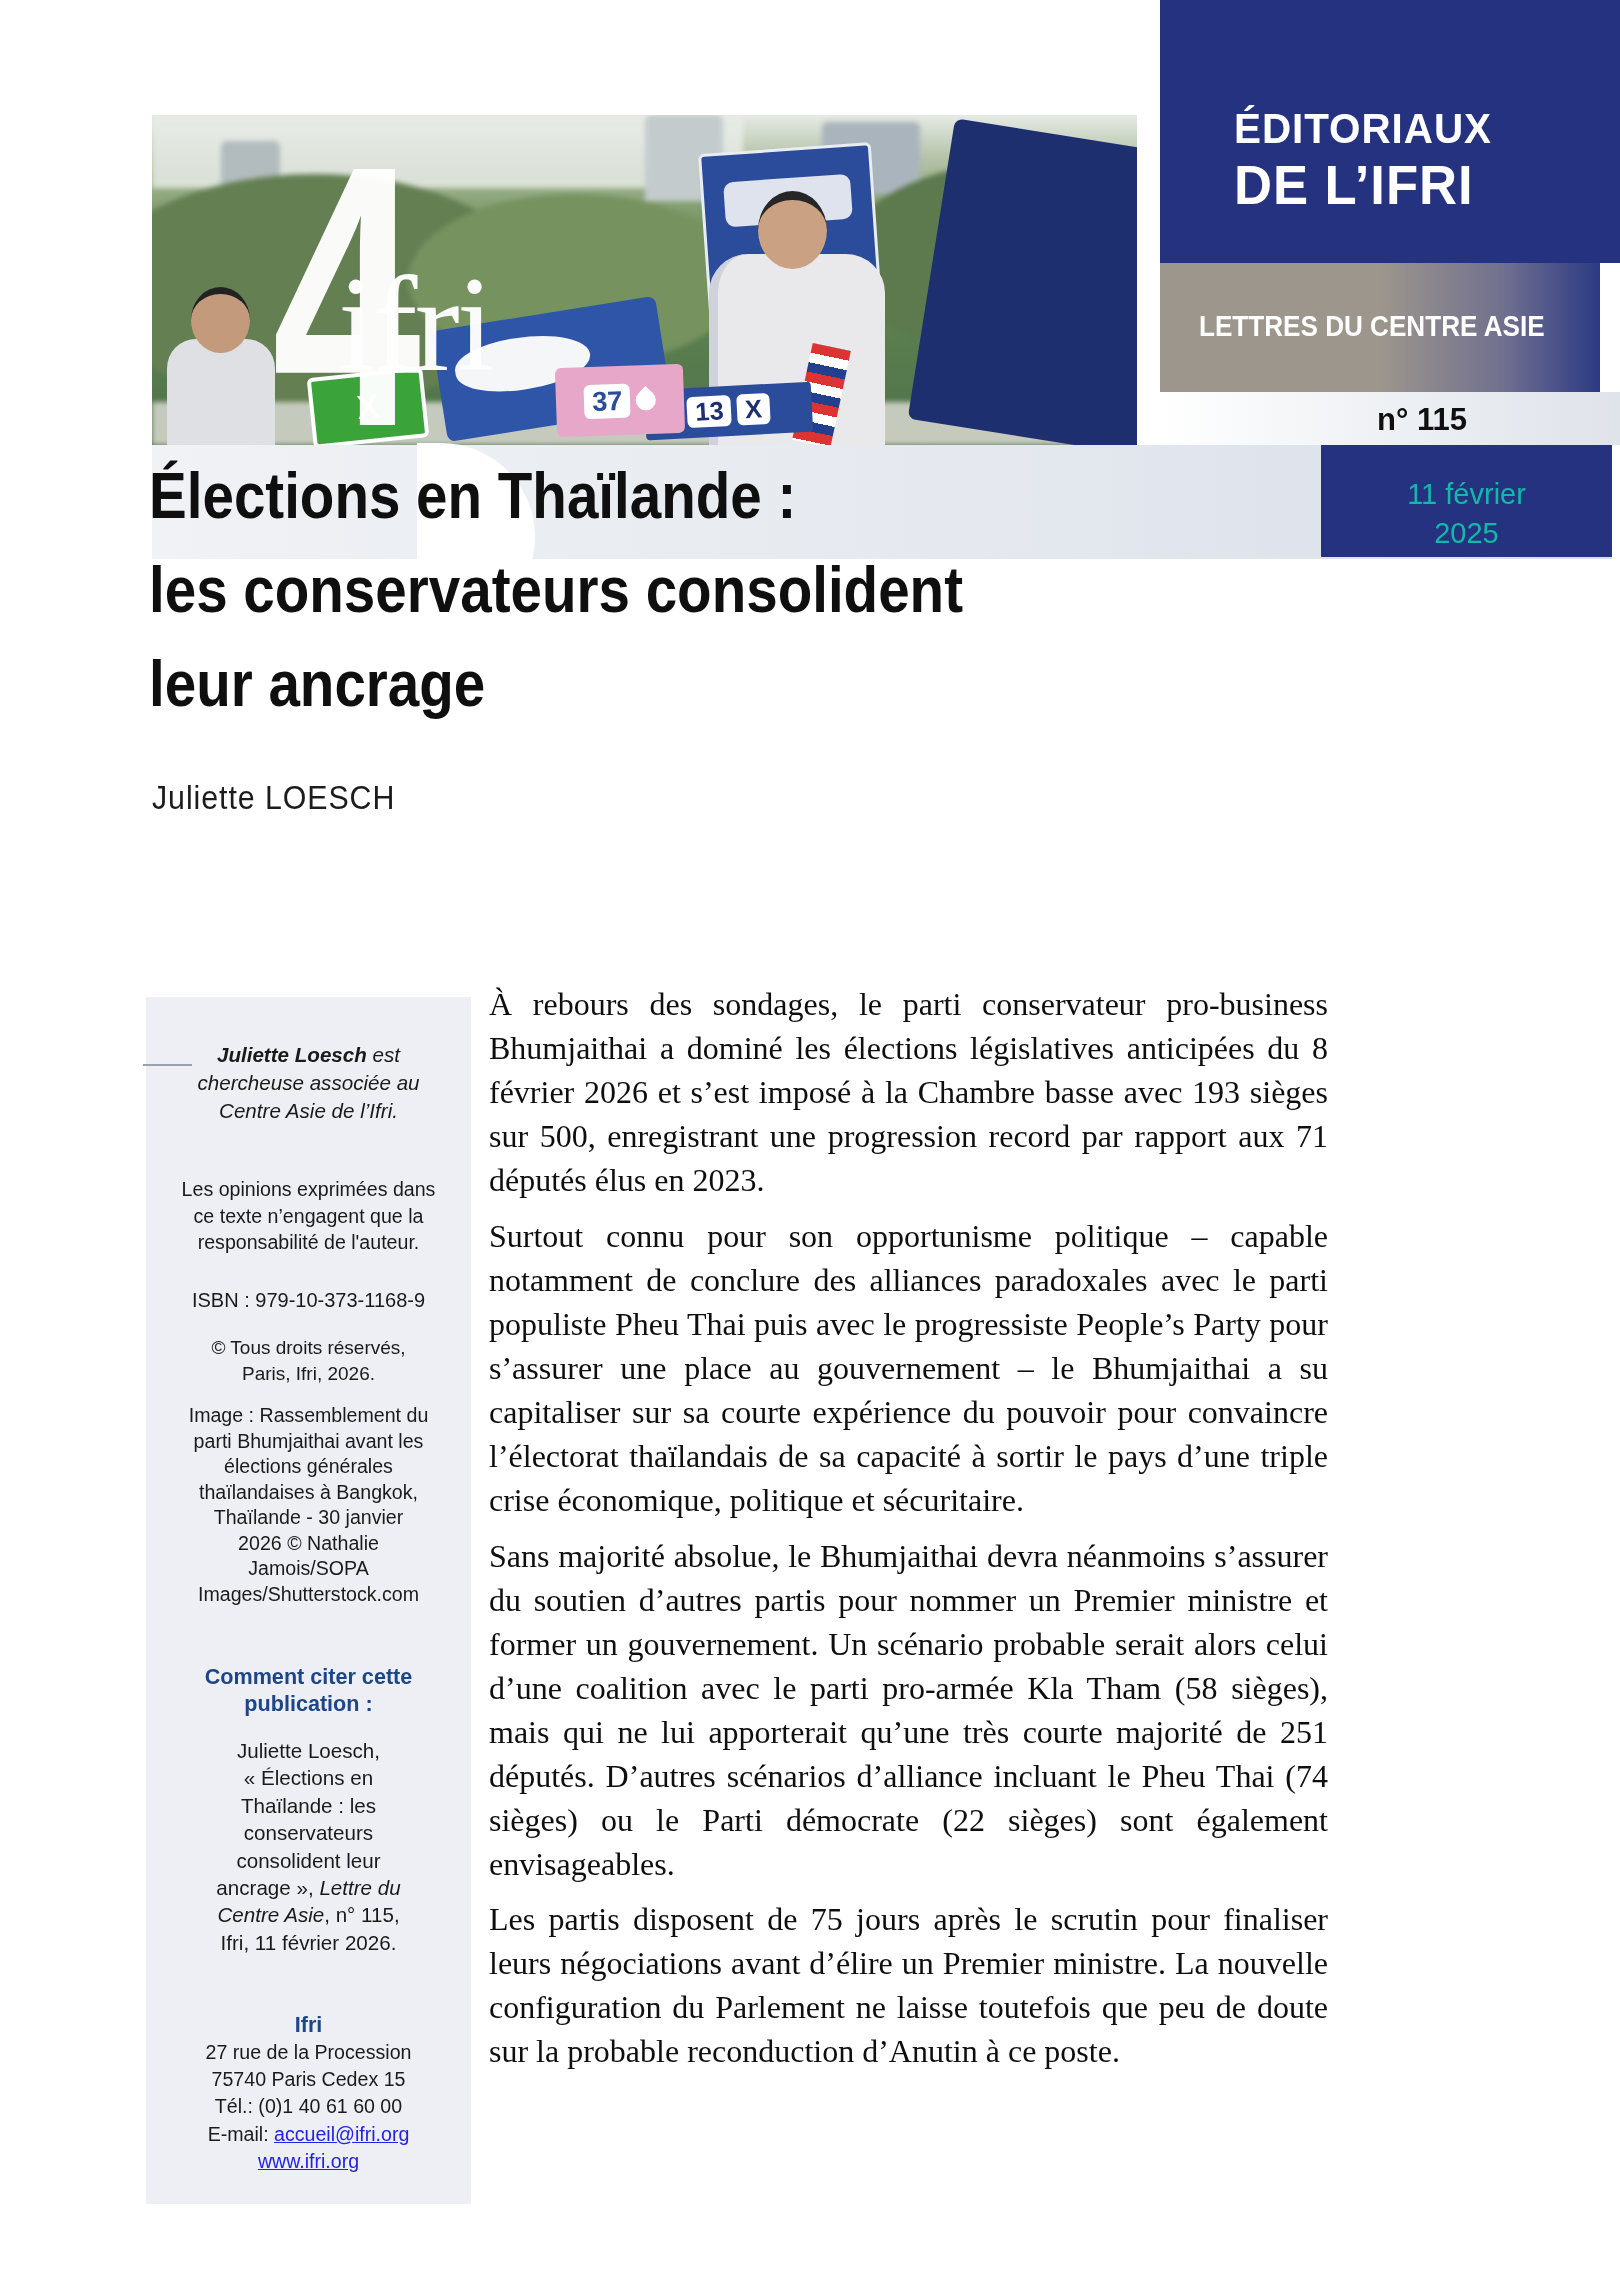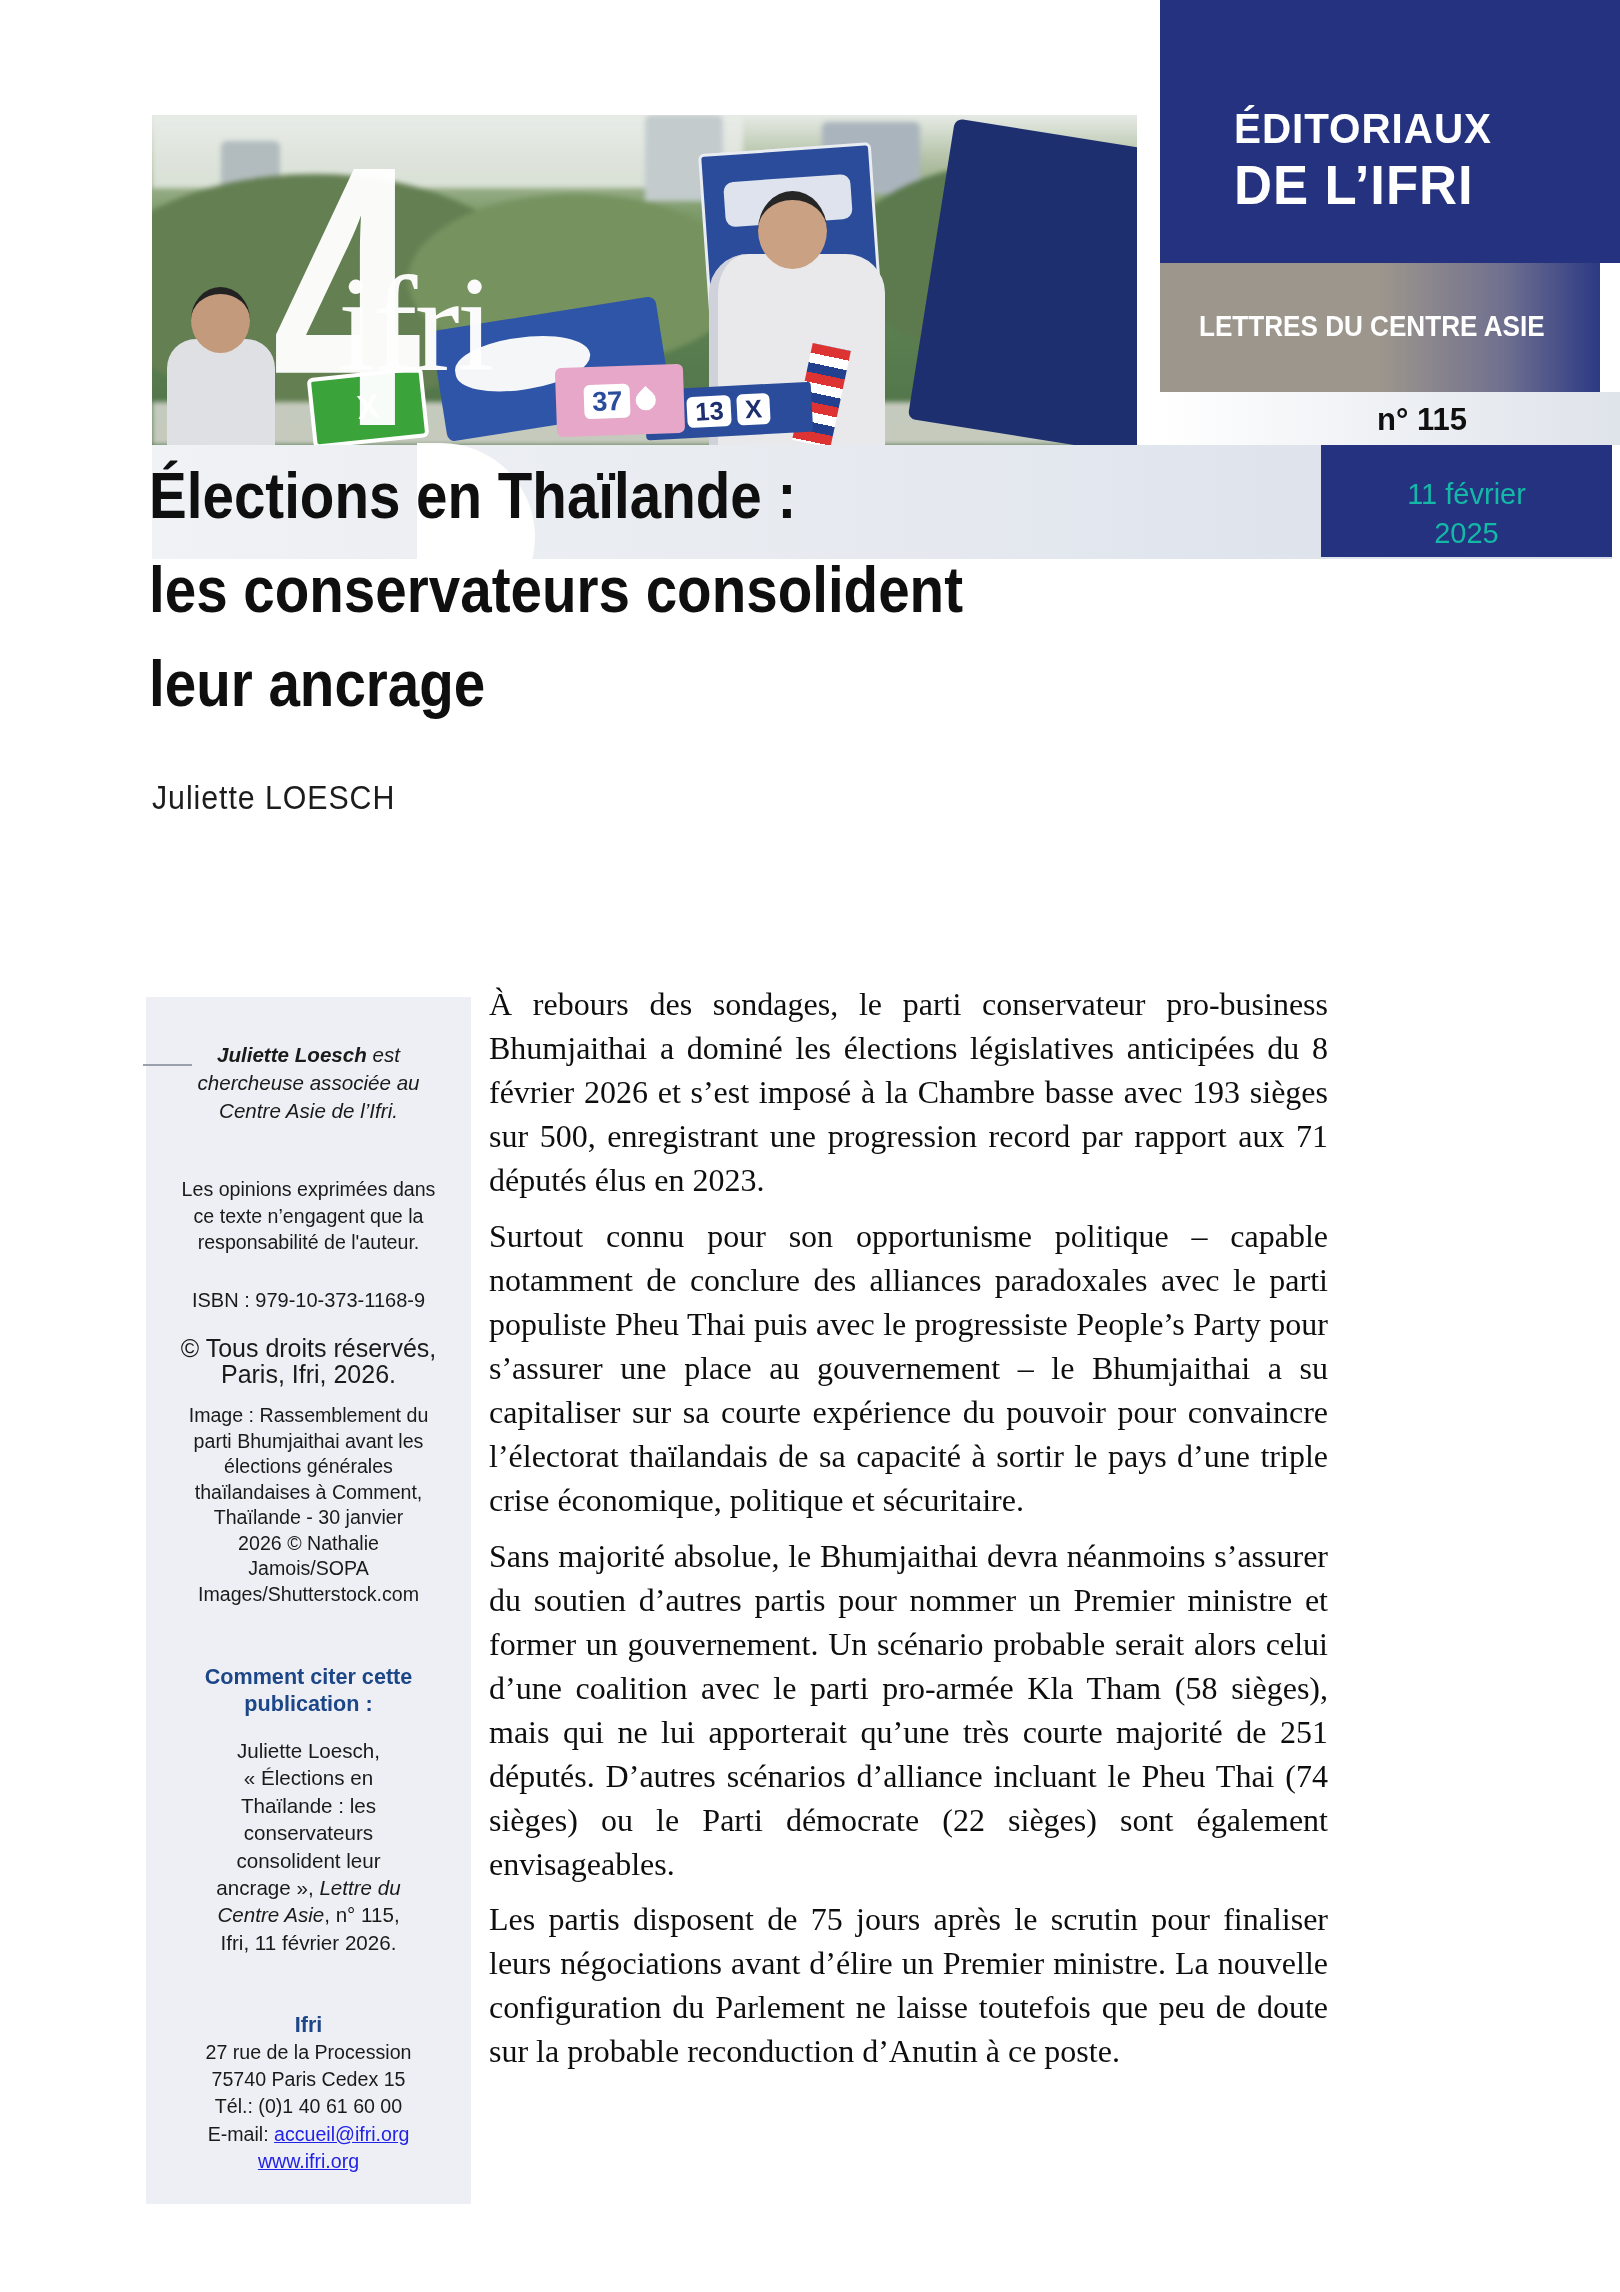--- a/index.html
+++ b/index.html
@@ -81,21 +81,21 @@
 
   
   .sidebar{position:absolute;left:130px;top:997px;width:325px;height:1207px;
            background:#edeff4;box-sizing:border-box;padding:44px 21.6px 39px;text-align:center;
            color:#1a1a1a;z-index:2;margin-left:16px;}
   .bio-rule{position:absolute;left:-2.9px;top:67px;width:49px;height:2px;background:#9aa0ac;}
   .sb-bio{font-size:20.6px;line-height:28px;font-style:italic;margin-bottom:51px;}
   .sb-bio b{font-weight:bold;}
   .sb-disc{font-size:19.6px;line-height:26.5px;margin-bottom:31px;}
   .sb-isbn{font-size:20px;line-height:26.5px;margin-bottom:21.6px;}
-  .sb-copy{font-size:25px;line-height:26.5px;margin-bottom:15.7px;}
+  .sb-copy{font-size:19px;line-height:26.5px;margin-bottom:15.7px;}
   .sb-credit{font-size:19.6px;line-height:25.5px;margin-bottom:57px;}
   .sb-citehead{font-size:21.6px;line-height:26.5px;font-weight:bold;color:var(--ifri_blue,#1c4687);margin-bottom:19.6px;}
   .sb-citation{font-size:20.6px;line-height:27.4px;margin-bottom:55px;}
   .sb-orgname{font-size:21.6px;line-height:27.4px;font-weight:bold;color:var(--ifri_blue,#1c4687);}
   .sb-org{font-size:19.6px;line-height:27.4px;}
   .sb-org a,.link{color:var(--link_blue,#2222e6);text-decoration:underline;}
 
   
   .article{position:absolute;left:489px;top:982px;width:839px;z-index:2;
            font-family:"Liberation Serif",serif;font-size:32px;line-height:44px;color:#0e0e0e;}
@@ -183,21 +183,21 @@
     </div>
     <div class="sb-isbn">ISBN : 979-10-373-1168-9</div>
     <div class="sb-copy">
       <div>© Tous droits réservés,</div>
       <div>Paris, Ifri, 2026.</div>
     </div>
     <div class="sb-credit">
       <div>Image : Rassemblement du</div>
       <div>parti Bhumjaithai avant les</div>
       <div>élections générales</div>
-      <div>thaïlandaises à Comment,</div>
+      <div>thaïlandaises à Bangkok,</div>
       <div>Thaïlande - 30 janvier</div>
       <div>2026 © Nathalie</div>
       <div>Jamois/SOPA</div>
       <div>Images/Shutterstock.com</div>
     </div>
     <div class="sb-citehead">
       <div>Comment citer cette</div>
       <div>publication :</div>
     </div>
     <div class="sb-citation">

